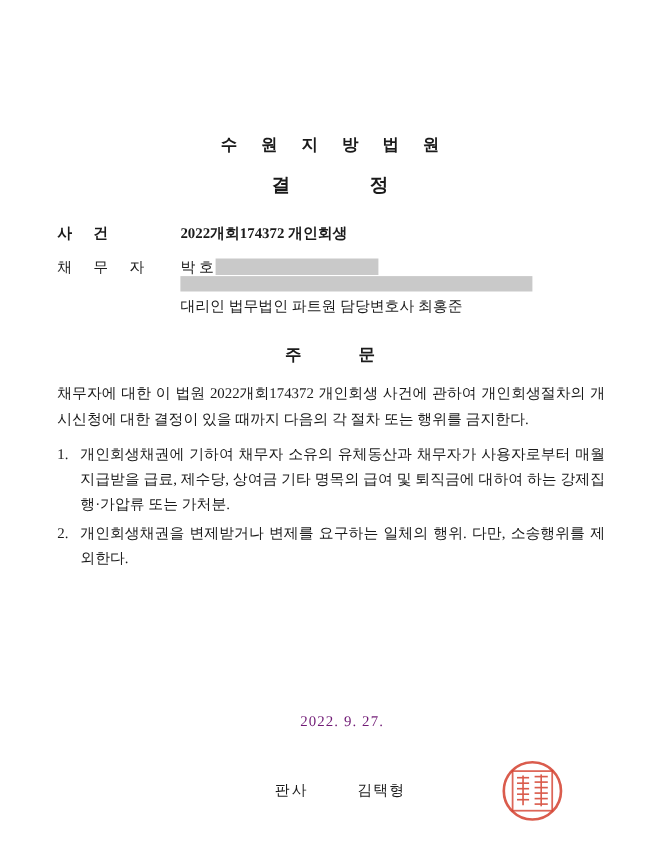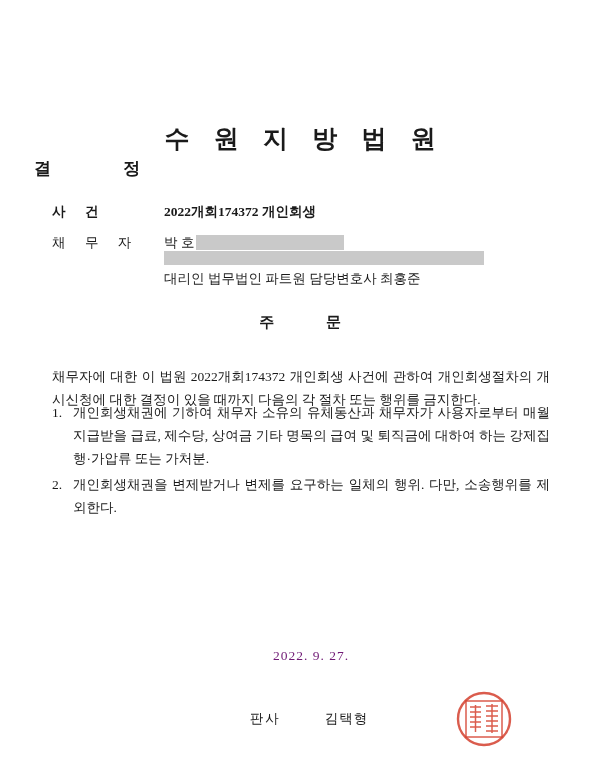--- a/index.html
+++ b/index.html
@@ -22,32 +22,32 @@
     width: 600px;
     height: 766px;
     background: #ffffff;
   }
   .court-title {
     position: absolute;
     top: 122px;
     left: 0;
     width: 600px;
     text-align: center;
-    font-size: 25px;
+    font-size: 15px;
     font-weight: bold;
     letter-spacing: 9px;
     text-indent: 9px;
     color: #1a1a1a;
   }
   .doc-kind {
     position: absolute;
     top: 157px;
     left: 0;
     width: 600px;
-    text-align: left;
+    text-align: center;
     font-size: 17px;
     font-weight: bold;
     letter-spacing: 34px;
     text-indent: 34px;
     color: #1a1a1a;
   }
 
   .field-row {
     position: absolute;
     left: 52px;
@@ -107,21 +107,21 @@
 
   .para {
     position: absolute;
     left: 52px;
     width: 498px;
     font-size: 13.5px;
     line-height: 23px;
     text-align: justify;
     color: #1a1a1a;
   }
-  #para-main { top: 346px; margin-top: 19px; }
+  #para-main { top: 346px; }
 
   .ordered-list {
     position: absolute;
     left: 52px;
     width: 498px;
     margin: 0;
     padding: 0;
     list-style: none;
     font-size: 13.5px;
     line-height: 23px;

